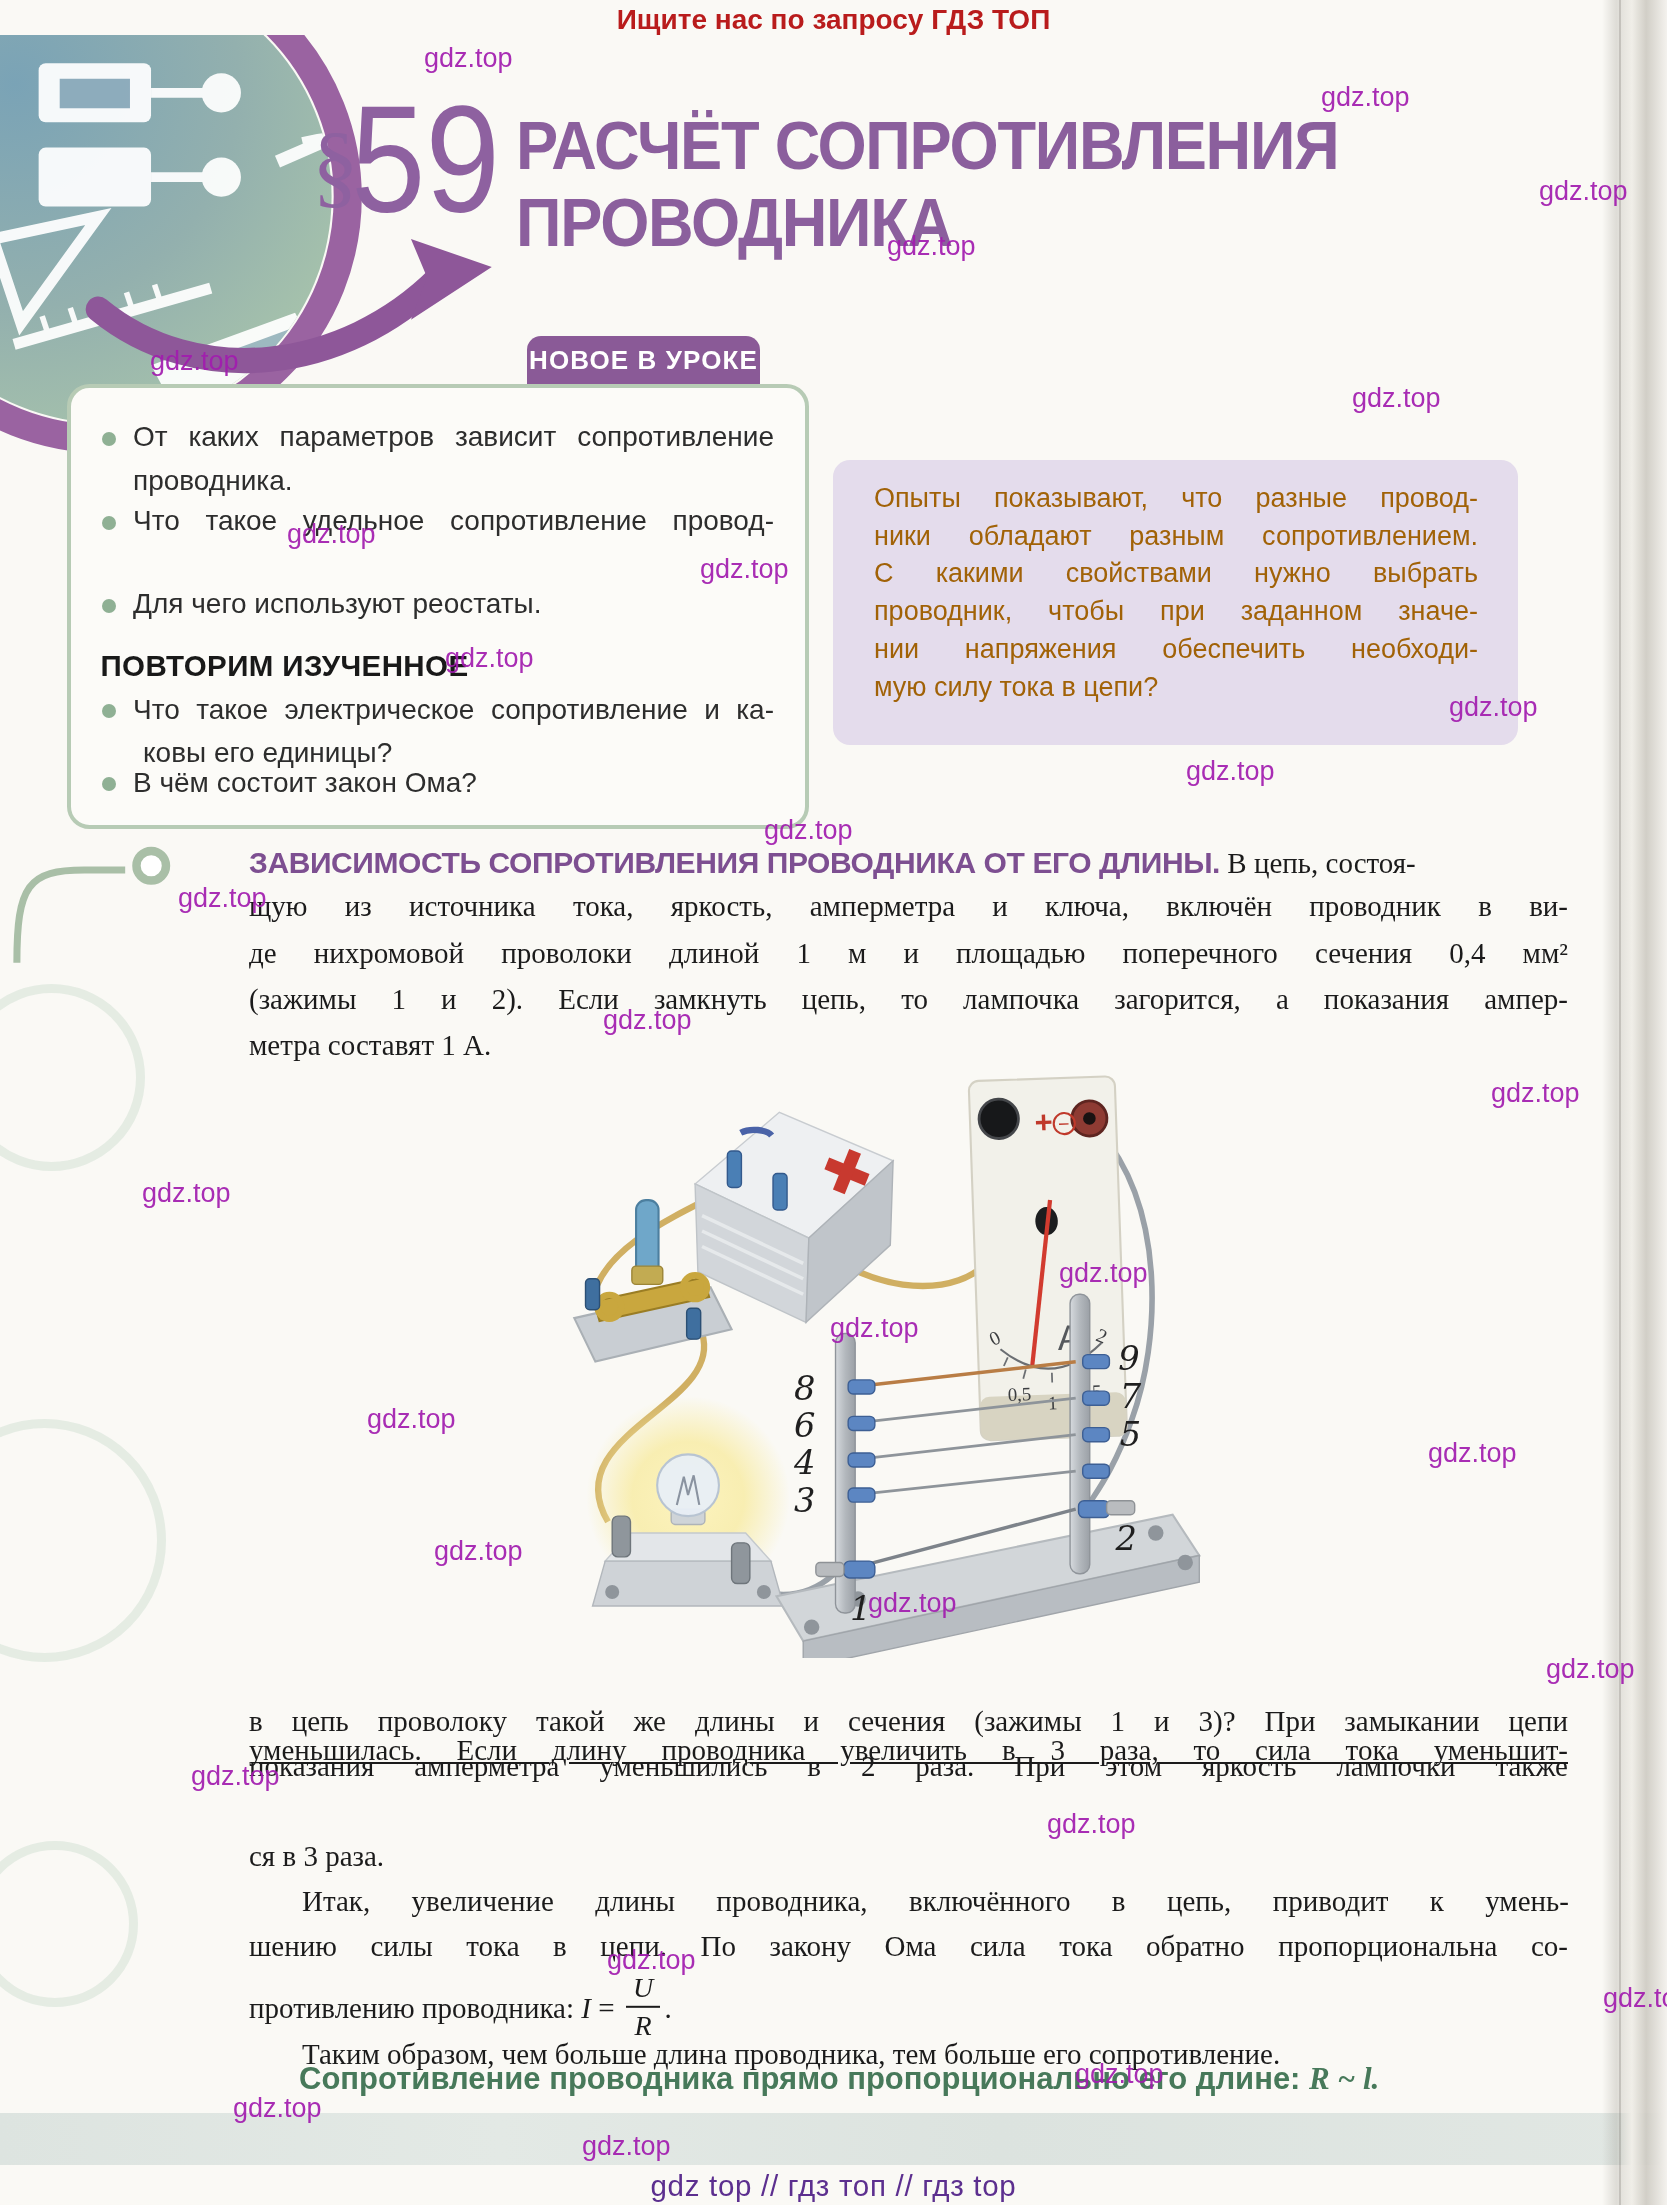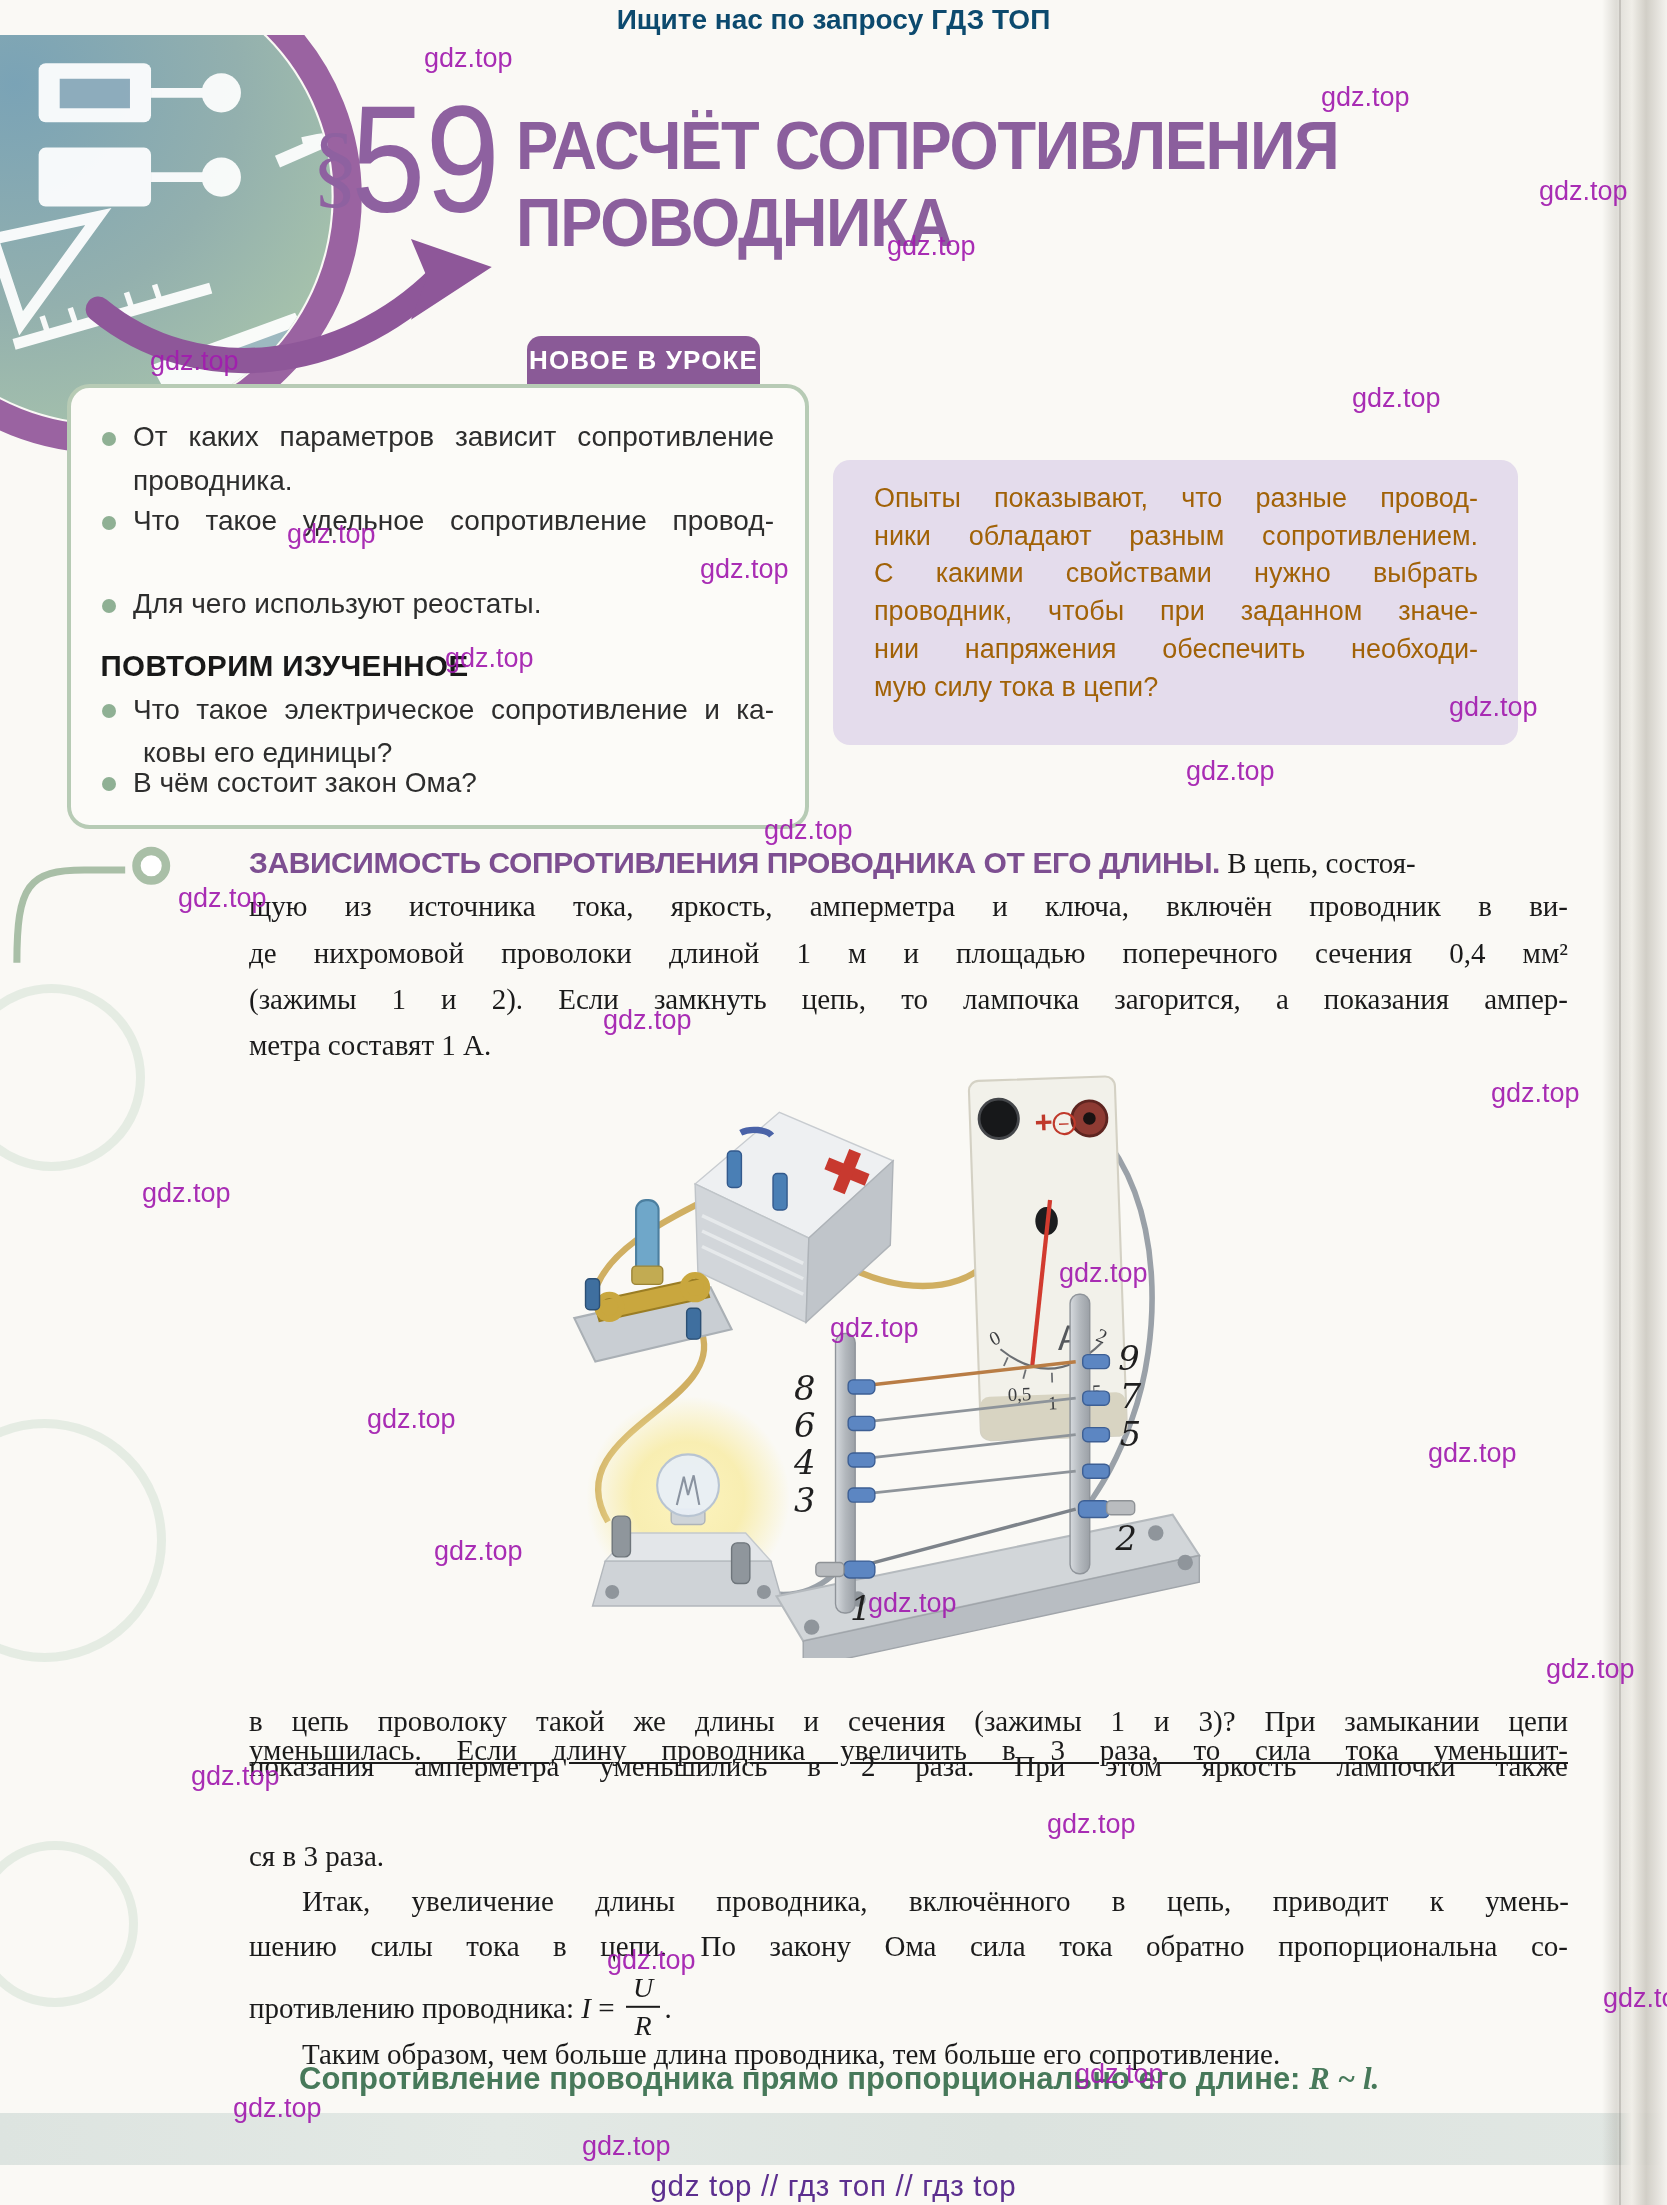--- a/index.html
+++ b/index.html
@@ -2,21 +2,21 @@
 <html style="font-size:11.2px"><head>
 <meta charset="utf-8">
 <style>
   html,body{margin:0;padding:0;background:#e8e6e0;}
   #page{position:relative;width:1667px;height:2205px;background:#faf9f5;overflow:hidden;
         font-family:"Liberation Sans",sans-serif;}
   .abs{position:absolute;}
   
   .wmark{position:absolute;font:400 27px/1.1 "Liberation Sans",sans-serif;color:#a21caf;opacity:.92;white-space:nowrap;}
   
-  #top-banner{left:0;right:0;top:4.2px;text-align:center;font:600 28px "Liberation Sans",sans-serif;color:#0c4a6e;}
+  #top-banner{left:0;right:0;top:4.2px;text-align:center;font:600 28px "Liberation Sans",sans-serif;color:#b91c1c;}
   #footer-line{left:0;right:0;top:2169px;text-align:center;font:500 29.5px "Liberation Sans",sans-serif;color:#5c2f8f;letter-spacing:0.7px;}
   #bottom-band{left:0;top:2113px;width:1667px;height:52px;background:linear-gradient(90deg,#dde4e0,#e3e9e5 30%,#dce3df 60%,#e1e7e3);}
   
   #page-edge{right:0;top:0;width:65px;height:2205px;
     background:linear-gradient(90deg,rgba(0,0,0,0) 0%,rgba(150,146,136,.28) 22%,rgba(240,238,232,1) 46%,rgba(205,202,194,.9) 68%,rgba(244,242,238,1) 100%);}
   #page-edge-line{right:46px;top:0;width:2.1px;height:2205px;background:rgba(60,58,52,.18);}
   
   .ghost-circle{position:absolute;border:9.8px solid rgba(190,212,195,.35);border-radius:50%;}
   
   #para-mark{left:312px;top:118px;font:400 93px/1 "Liberation Serif",serif;color:#8e61a0;}

